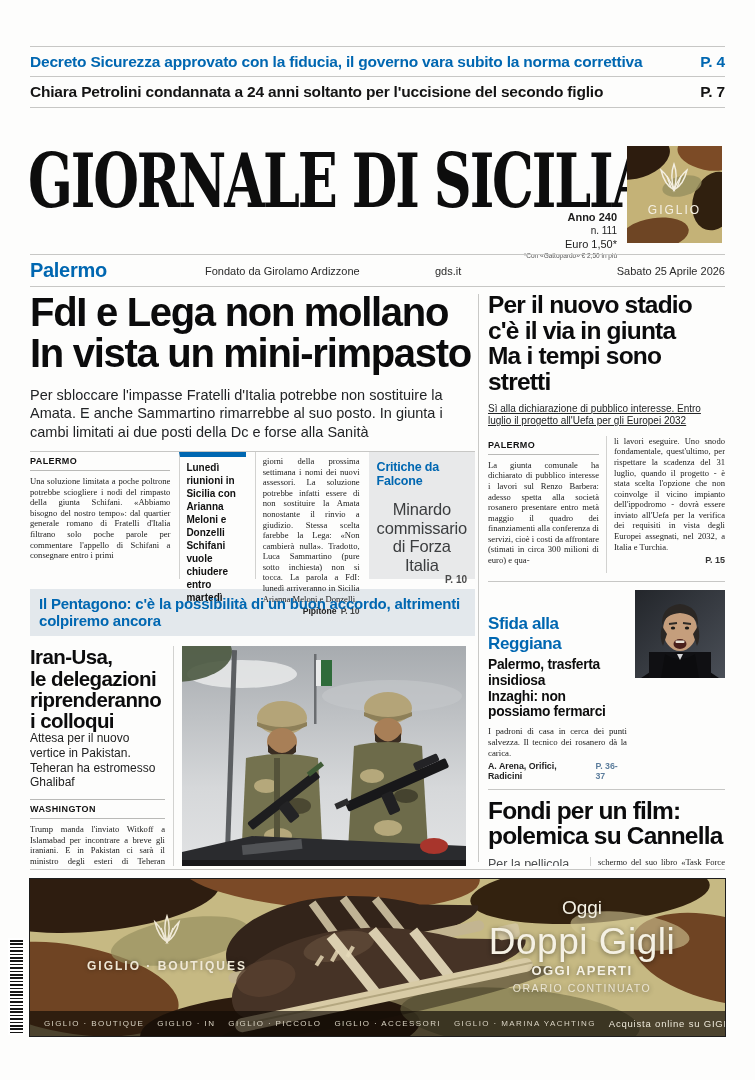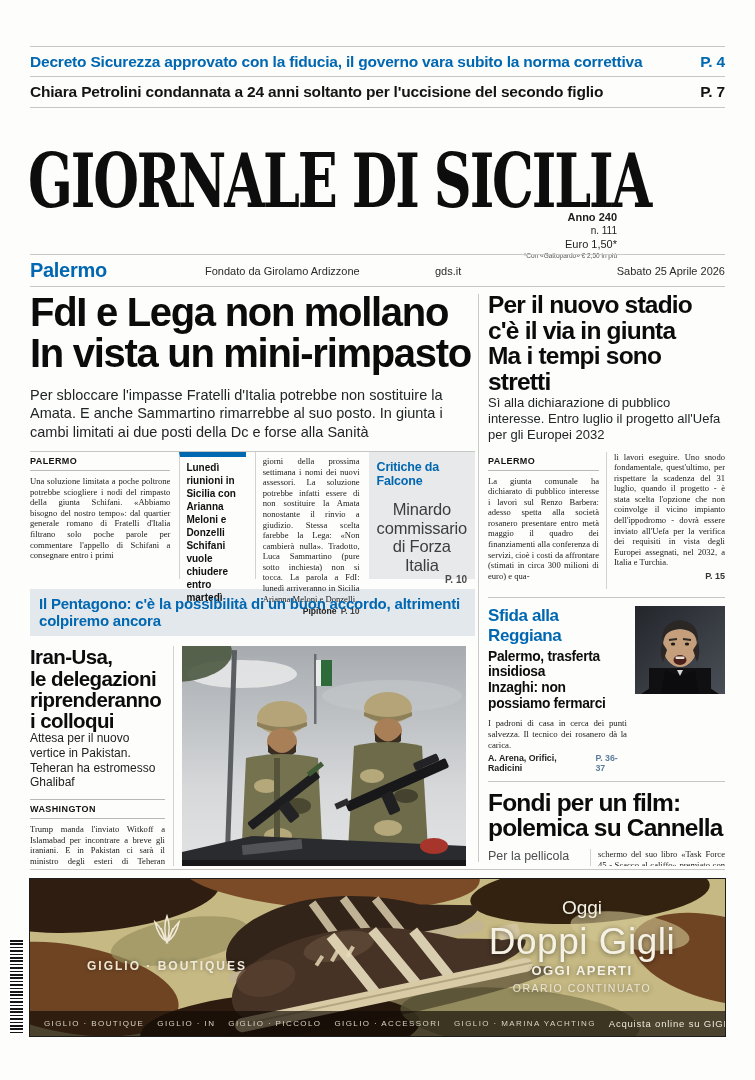--- a/index.html
+++ b/index.html
@@ -92,31 +92,31 @@
   }
 
   .iran{ margin-top:10px; display:flex; gap:0; }
   .iran-left{ width:143px; padding-right:8px; }
   .iran-right{ flex:1; border-left:1px solid #d2d2d0; padding-left:8px; }
   .h-iran{ font-size:20.5px; line-height:1.04; font-weight:bold; letter-spacing:-0.6px; color:#0c0c0d; }
   .iran-deck{ font-size:12px; line-height:1.22; color:#222; }
   .iran-left .kicker-blk{ margin-top:9px; border-top:1px solid #b9b9b7; }
 
   .h-right{ font-size:24.5px; line-height:1.05; font-weight:bold; letter-spacing:-0.8px; color:#0b0b0c; }
-  .deck-sm{ font-size:13px; line-height:1.25; color:#222426; margin-top:0; }
+  .deck-sm{ font-size:10px; line-height:1.25; color:#222426; margin-top:8px;text-decoration:underline; }
   .two-col{ display:flex; margin-top:8px; }
   .tc1{ flex:1; padding-right:7px; }
   .tc2{ flex:1; border-left:1px solid #d2d2d0; padding-left:7px; }
   .stad-cols{ height:137px; overflow:hidden; }
   .pright{ text-align:right; font-size:9px; font-weight:bold; color:#333; margin-top:3px; }
 
   .sep{ border-top:1px solid #c7c7c5; margin-top:8px; }
 
   .regg{ margin-top:8px; display:flex; gap:8px; }
-  .regg-left{ flex:1; }
+  .regg-left{ flex:1;margin-top:24px; }
   .regg-k{ color:#0067b1; font-weight:bold; font-size:17px; letter-spacing:-0.4px; }
   .regg-h{ font-size:13.8px; line-height:1.15; font-weight:bold; color:#0d0d0d; margin-top:3px; letter-spacing:-0.3px; }
   .regg-b{ margin-top:6px; font-size:8.8px; }
   .regg-by{ font-size:8.8px; }
   .regg-by .pg{ color:#5c7d9c; }
   .regg-photo{ width:90px; height:88px; overflow:hidden; }
 
   .film-h{ margin-top:8px; }
   .film-row{ display:flex; margin-top:8px; height:150px; overflow:hidden; }
   .film-c1{ width:102px; padding-right:7px; }
@@ -173,20 +173,37 @@
       <span class="strip-page">P. 7</span>
     </div>
   </div>
 
   <div class="masthead-title">GIORNALE DI SICILIA</div>
   <div class="masthead-info">
     <div class="mi-anno">Anno 240</div>
     <div class="mi-n">n. 111</div>
     <div class="mi-price">Euro 1,50*</div>
     <div class="mi-note">*Con «Gattopardo» € 2,50 in più</div>
+  </div>
+  <div class="giglio-box">
+    <svg width="95" height="97" viewBox="0 0 95 97">
+      <rect width="95" height="97" fill="#c4b277"></rect>
+      <ellipse cx="10" cy="12" rx="34" ry="20" fill="#2d1c0e" transform="rotate(-18 10 12)"></ellipse>
+      <ellipse cx="80" cy="8" rx="30" ry="16" fill="#7c4b26" transform="rotate(12 80 8)"></ellipse>
+      <ellipse cx="88" cy="55" rx="22" ry="30" fill="#30200f" transform="rotate(18 88 55)"></ellipse>
+      <ellipse cx="28" cy="88" rx="34" ry="16" fill="#6e4524" transform="rotate(-8 28 88)"></ellipse>
+      <ellipse cx="55" cy="40" rx="20" ry="10" fill="#97905f" transform="rotate(-14 55 40)" opacity=".8"></ellipse>
+      <g stroke="#f4efe2" fill="none" stroke-width="1.4">
+        <path d="M47 18 C 44 26, 44 34, 47 44 C 50 34, 50 26, 47 18 Z"></path>
+        <path d="M34 24 C 36 33, 40 40, 47 44 C 44 36, 40 29, 34 24 Z"></path>
+        <path d="M60 24 C 58 33, 54 40, 47 44 C 50 36, 54 29, 60 24 Z"></path>
+        <path d="M40 30 L44 42 M54 30 L50 42"></path>
+      </g>
+      <text x="47.5" y="68" text-anchor="middle" font-family="Liberation Sans, sans-serif" font-size="12" letter-spacing="2" fill="#f4efe2">GIGLIO</text>
+    </svg>
   </div>
 
   <div class="dateline">
     <span class="dl-city">Palermo</span>
     <span class="dl-founded">Fondato da Girolamo Ardizzone</span>
     <span class="dl-site">gds.it</span>
     <span class="dl-date">Sabato 25 Aprile 2026</span>
   </div>
 
   <div class="main-left">

